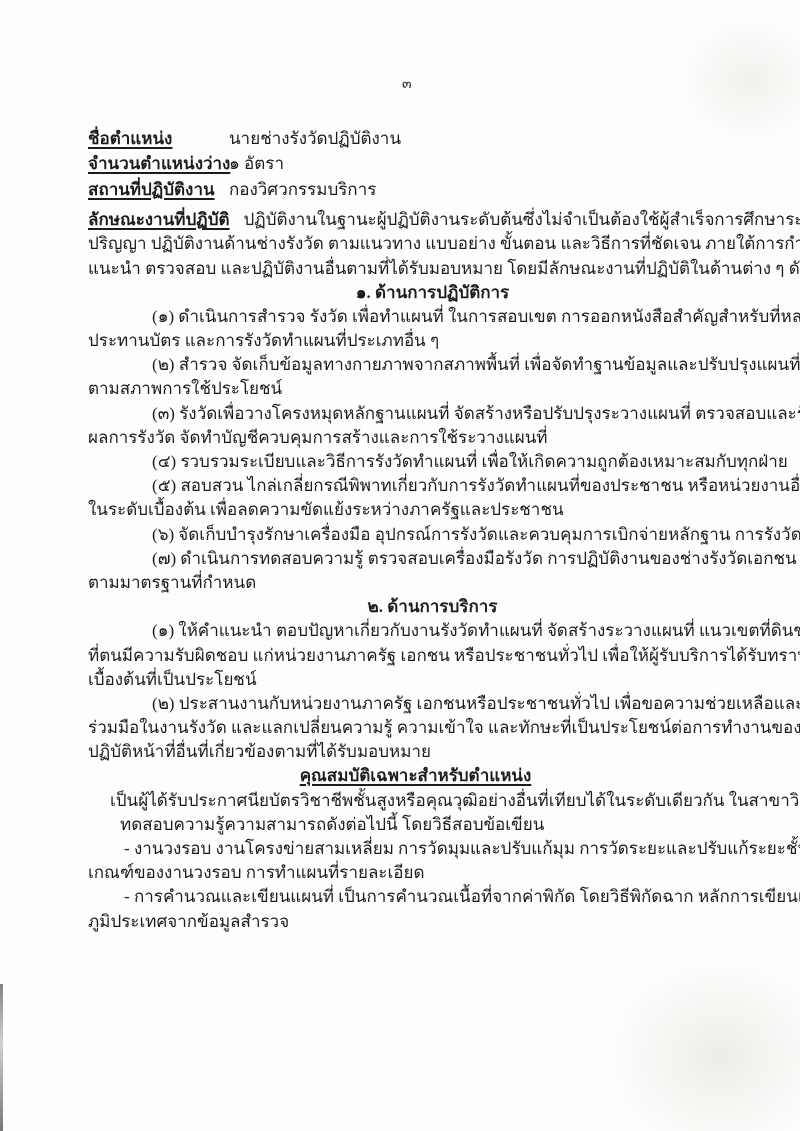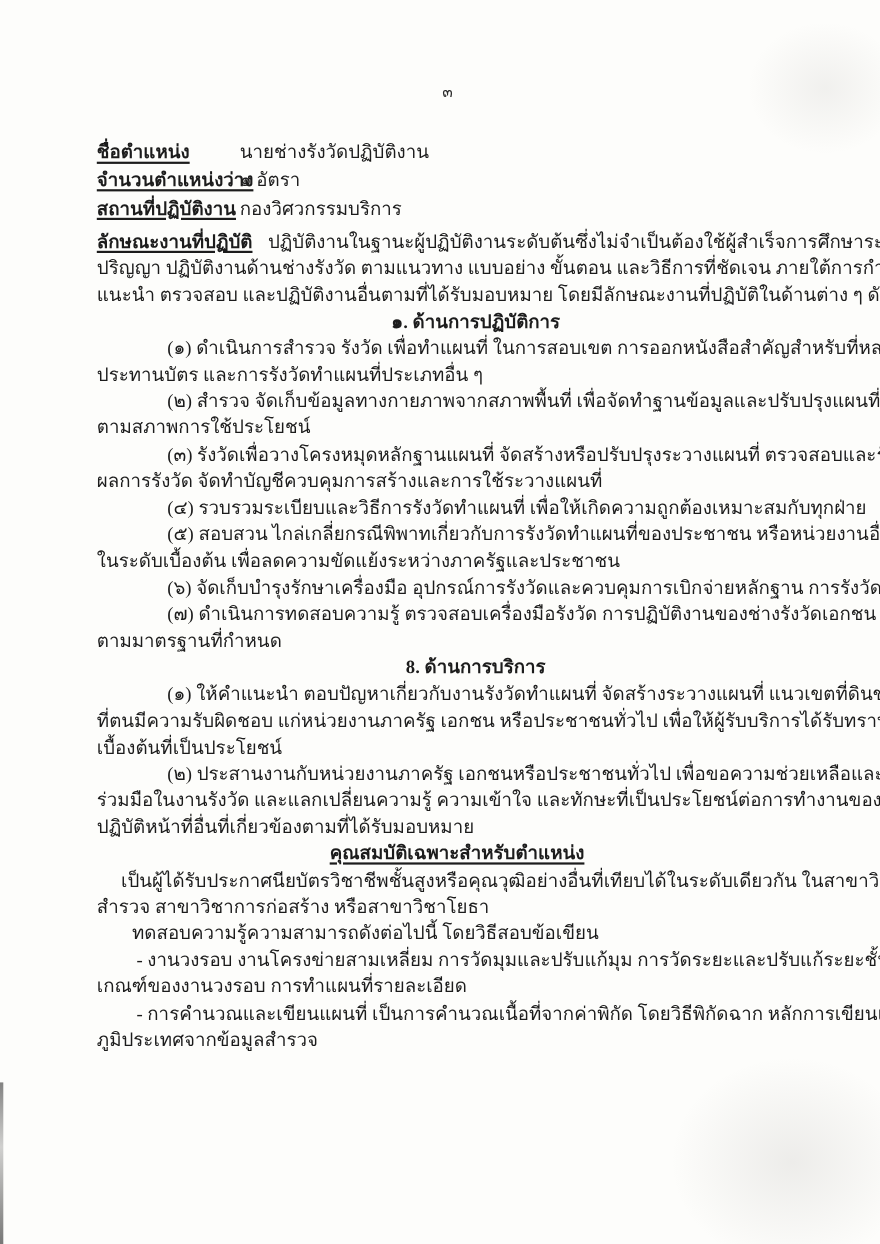--- a/index.html
+++ b/index.html
@@ -24,20 +24,21 @@
   }
   .content{
     position:absolute;
     left:88px;top:126px;
     width:655px;
   }
   .frow{
     display:flex;
     line-height:25.4px;height:25.4px;
     white-space:nowrap;
+    gap:11px;
   }
   .flabel{
     width:130px;
     flex:0 0 130px;
     font-weight:bold;
     text-decoration:underline;
     text-decoration-thickness:1.5px;
     text-underline-offset:3px;
   }
   .body-lines{margin-top:6px;}
@@ -115,33 +116,32 @@
       <div class="line in-item">(๔) รวบรวมระเบียบและวิธีการรังวัดทำแผนที่ เพื่อให้เกิดความถูกต้องเหมาะสมกับทุกฝ่าย</div>
 
       <div class="line in-item">(๕) สอบสวน ไกล่เกลี่ยกรณีพิพาทเกี่ยวกับการรังวัดทำแผนที่ของประชาชน หรือหน่วยงานอื่นที่เกี่ยวข้อง</div>
       <div class="line">ในระดับเบื้องต้น เพื่อลดความขัดแย้งระหว่างภาครัฐและประชาชน</div>
 
       <div class="line in-item">(๖) จัดเก็บบำรุงรักษาเครื่องมือ อุปกรณ์การรังวัดและควบคุมการเบิกจ่ายหลักฐาน การรังวัดต่าง ๆ</div>
 
       <div class="line in-item">(๗) ดำเนินการทดสอบความรู้ ตรวจสอบเครื่องมือรังวัด การปฏิบัติงานของช่างรังวัดเอกชน เพื่อให้เป็นไป</div>
       <div class="line">ตามมาตรฐานที่กำหนด</div>
 
-      <div class="line in-sec b">8. ด้านการบริการ</div>
+      <div class="line in-sec b">๒. ด้านการบริการ</div>
 
       <div class="line in-item">(๑) ให้คำแนะนำ ตอบปัญหาเกี่ยวกับงานรังวัดทำแผนที่  จัดสร้างระวางแผนที่ แนวเขตที่ดินของรัฐ</div>
       <div class="line">ที่ตนมีความรับผิดชอบ แก่หน่วยงานภาครัฐ เอกชน หรือประชาชนทั่วไป เพื่อให้ผู้รับบริการได้รับทราบข้อมูล</div>
       <div class="line">เบื้องต้นที่เป็นประโยชน์</div>
 
       <div class="line in-item">(๒) ประสานงานกับหน่วยงานภาครัฐ เอกชนหรือประชาชนทั่วไป เพื่อขอความช่วยเหลือและ</div>
       <div class="line">ร่วมมือในงานรังวัด และแลกเปลี่ยนความรู้ ความเข้าใจ และทักษะที่เป็นประโยชน์ต่อการทำงานของหน่วยงานและ</div>
       <div class="line">ปฏิบัติหน้าที่อื่นที่เกี่ยวข้องตามที่ได้รับมอบหมาย</div>
 
       <div class="line b u">คุณสมบัติเฉพาะสำหรับตำแหน่ง</div>
       <div class="line in-q">เป็นผู้ได้รับประกาศนียบัตรวิชาชีพชั้นสูงหรือคุณวุฒิอย่างอื่นที่เทียบได้ในระดับเดียวกัน ในสาขาวิชา</div>
-      <div class="line">สำรวจ สาขาวิชาการก่อสร้าง หรือสาขาวิชาโยธา</div>
 
       <div class="line in-t">ทดสอบความรู้ความสามารถดังต่อไปนี้ โดยวิธีสอบข้อเขียน</div>
 
       <div class="line in-d">- งานวงรอบ งานโครงข่ายสามเหลี่ยม การวัดมุมและปรับแก้มุม การวัดระยะและปรับแก้ระยะชั้น หรือ</div>
       <div class="line">เกณฑ์ของงานวงรอบ การทำแผนที่รายละเอียด</div>
 
       <div class="line in-d">- การคำนวณและเขียนแผนที่ เป็นการคำนวณเนื้อที่จากค่าพิกัด โดยวิธีพิกัดฉาก หลักการเขียนแผนที่</div>
       <div class="line">ภูมิประเทศจากข้อมูลสำรวจ</div>
 
     </div>

